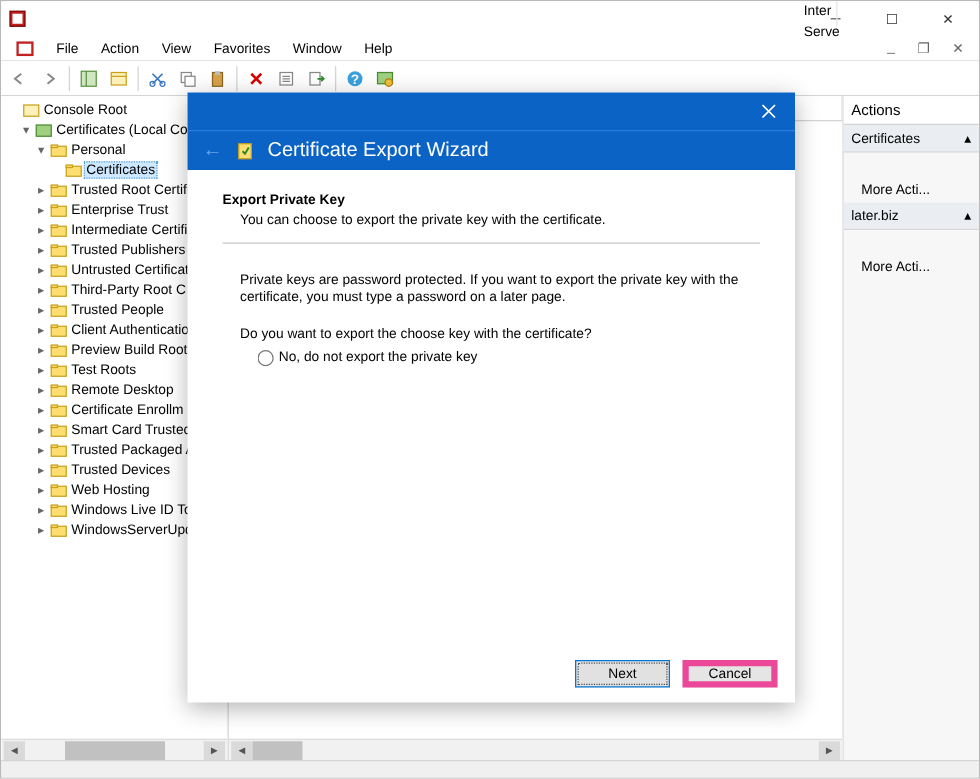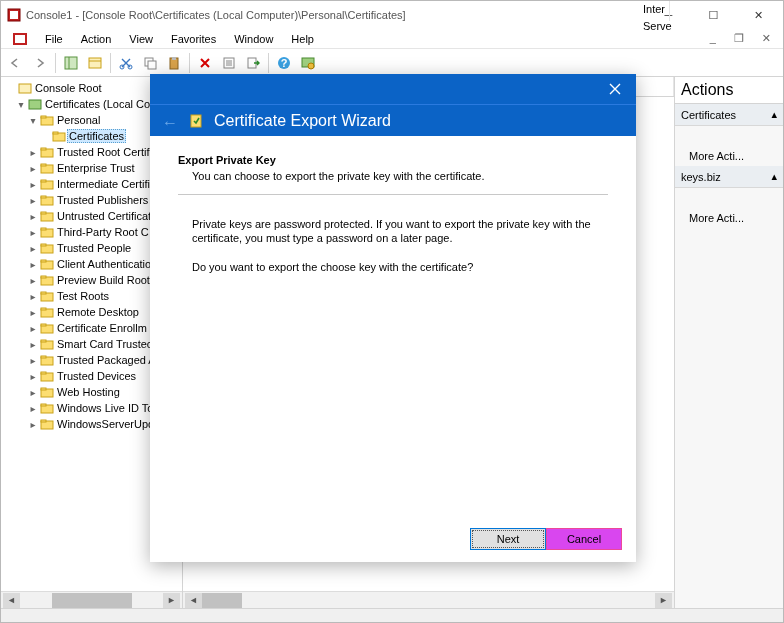--- a/index.html
+++ b/index.html
@@ -28,21 +28,21 @@
   .tree-item .tw { width: 12px; display: inline-flex; justify-content: center; color: #666; font-size: 10px; }
   .tree-item .fld { width: 16px; display: inline-flex; justify-content: center; }
   .tree-item .lbl { padding: 0 2px; }
   .tree-item.selected .lbl { background: #cde8ff; border: 1px dotted #5aa0d0; padding: 0 1px; }
 
   .mid-pane { flex: 1; background: #fff; display:flex; flex-direction:column; border-right: 1px solid #d4d4d4; }
   .mid-header { height: 20px; display:flex; border-bottom:1px solid #d4d4d4; color:#333; }
   .mid-header div { padding: 2px 6px; border-right:1px solid #e5e5e5; }
 
   .actions-pane { width: 108px; background: #f7f7f7; display:flex; flex-direction:column; }
-  .actions-title { padding: 4px 6px; font-size: 16px; border-bottom:1px solid #d4d4d4; background:#fff; }
+  .actions-title { padding: 4px 6px; font-size: 12px; border-bottom:1px solid #d4d4d4; background:#fff; }
   .actions-section { padding: 4px 6px; background:#eaeef2; border-bottom:1px solid #d8d8d8; display:flex; justify-content:space-between; align-items:center; }
   .actions-link { padding: 4px 14px; color: #000; margin-top: 20px; }
 
   .hscroll { height: 17px; background: #f1f1f1; border-top: 1px solid #dcdcdc; display:flex; align-items:center; justify-content:space-between; padding:0 2px; }
   .hscroll .btn { width:17px;height:15px;background:#dadada;display:flex;align-items:center;justify-content:center;color:#555;font-size:9px; }
   .hscroll .thumb { height:15px;background:#c1c1c1;flex:none; }
 
   
   .dialog { position: absolute; left: 150px; top: 74px; width: 486px; height: 488px; background: #fff; box-shadow: 0 4px 18px rgba(0,0,0,.3); display:flex; flex-direction:column; }
   .dlg-title { height: 30px; background: #0b63c6; color: #fff; display:flex; align-items:center; justify-content:flex-end; padding:0 6px; }
@@ -50,43 +50,42 @@
   .dlg-sub { height: 32px; background: #0b63c6; color:#fff; display:flex; align-items:center; gap:10px; padding:0 12px; border-top:1px solid #2a7adf; }
   .dlg-sub .back { color:#6aa7e8; font-size:16px; }
   .dlg-body { flex:1; padding: 18px 28px 10px 28px; color:#000; }
   .dlg-body h4 { font-size:11px; font-weight:bold; margin-bottom:4px; }
   .dlg-body .desc { padding-left:14px; margin-bottom:12px; }
   .dlg-body hr { border:none; border-top:1px solid #c8c8c8; margin: 6px 0 22px; }
   .dlg-body .para { padding-left:14px; margin-bottom:14px; line-height:1.3; }
   .radio-row { display:flex; align-items:center; gap:4px; padding-left:28px; margin:4px 0; }
   .radio-row input { margin:0; }
 
-  .dlg-footer { height: 46px; display:flex; align-items:center; justify-content:flex-end; gap:0; padding: 0 14px; }
-  .dlg-btn { width: 76px; height: 22px; background:#d946ef; border:1px solid #ec4899; display:flex; align-items:center; justify-content:center; }
+  .dlg-footer { height: 46px; display:flex; align-items:center; justify-content:flex-end; gap:10px; padding: 0 14px; }
+  .dlg-btn { width: 76px; height: 22px; background:#e5e5e5; border:5px solid #ec4899; display:flex; align-items:center; justify-content:center; }
   .dlg-btn.primary { background:#e1e1e1; border:1px solid #0076d7; outline:1px dotted #555; outline-offset:-3px; }
 
   .hl-red { outline: 2px solid #e60000; outline-offset: 0; }
   .hl-red-thick { outline: 3px solid #e60000; outline-offset: 1px; }
 
   svg { display:block; }
 </style>
 </head>
 <body>
 
 <div class="mmc-window">
 
   <div class="titlebar">
     <div class="title">
       <span>
         <svg width="14" height="14">
             <rect x="1" y="1" width="12" height="12" fill="#c02020" stroke="#7a0000"></rect>
             <rect x="3" y="3" width="8" height="8" fill="#fff"></rect>
           </svg>
       </span>
-      <span>Console1 - [Console Root\Certificates (Local Computer)\Personal\Certificates]</span>
     </div>
     <div class="controls">
       <div>─</div>
       <div>☐</div>
       <div>✕</div>
     </div>
   </div>
 
   <div class="menubar">
     <span>
@@ -456,21 +455,21 @@
     <div style="position:absolute; left:638px; top:17px; width:38px; padding:2px 4px;">Serve</div>
 
     <div class="actions-pane">
       <div class="actions-title">Actions</div>
       <div class="actions-section">
         <span>Certificates</span>
         <span>▴</span>
       </div>
       <div class="actions-link">More Acti...</div>
       <div class="actions-section">
-        <span>keys.biz</span>
+        <span>later.biz</span>
         <span>▴</span>
       </div>
       <div class="actions-link">More Acti...</div>
     </div>
   </div>
 
   <div style="height:14px;background:#f0f0f0;border-top:1px solid #d4d4d4"></div>
 </div>
 
 <div class="dialog">
@@ -491,20 +490,24 @@
     </span>
     <span style="font-size:16px">Certificate Export Wizard</span>
   </div>
   <div class="dlg-body">
     <h4>Export Private Key</h4>
     <div class="desc">You can choose to export the private key with the certificate.</div>
     <hr>
     <div class="para">Private keys are password protected. If you want to export the private key with the certificate, you must type a password on a later page.</div>
     <div class="para" style="margin-bottom:6px">Do you want to export the choose key with the certificate?</div>
 
+    <div class="radio-row">
+      <input type="radio" name="exp" style="">
+      <span>No, do not export the private key</span>
+    </div>
   </div>
   <div class="dlg-footer">
     <div class="dlg-btn primary hl-red-thick">
       <span>Next</span>
     </div>
     <div class="dlg-btn">
       <span>Cancel</span>
     </div>
   </div>
 </div>

